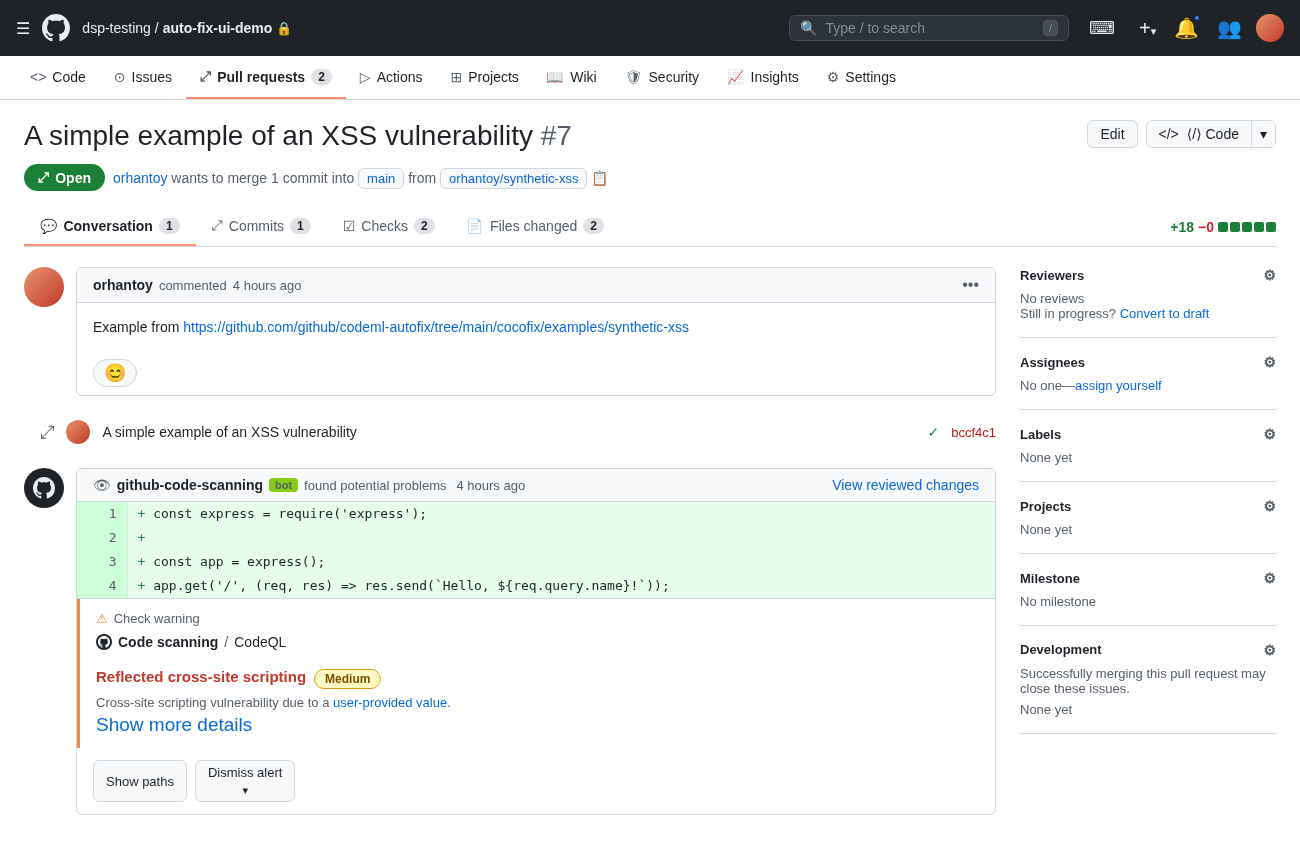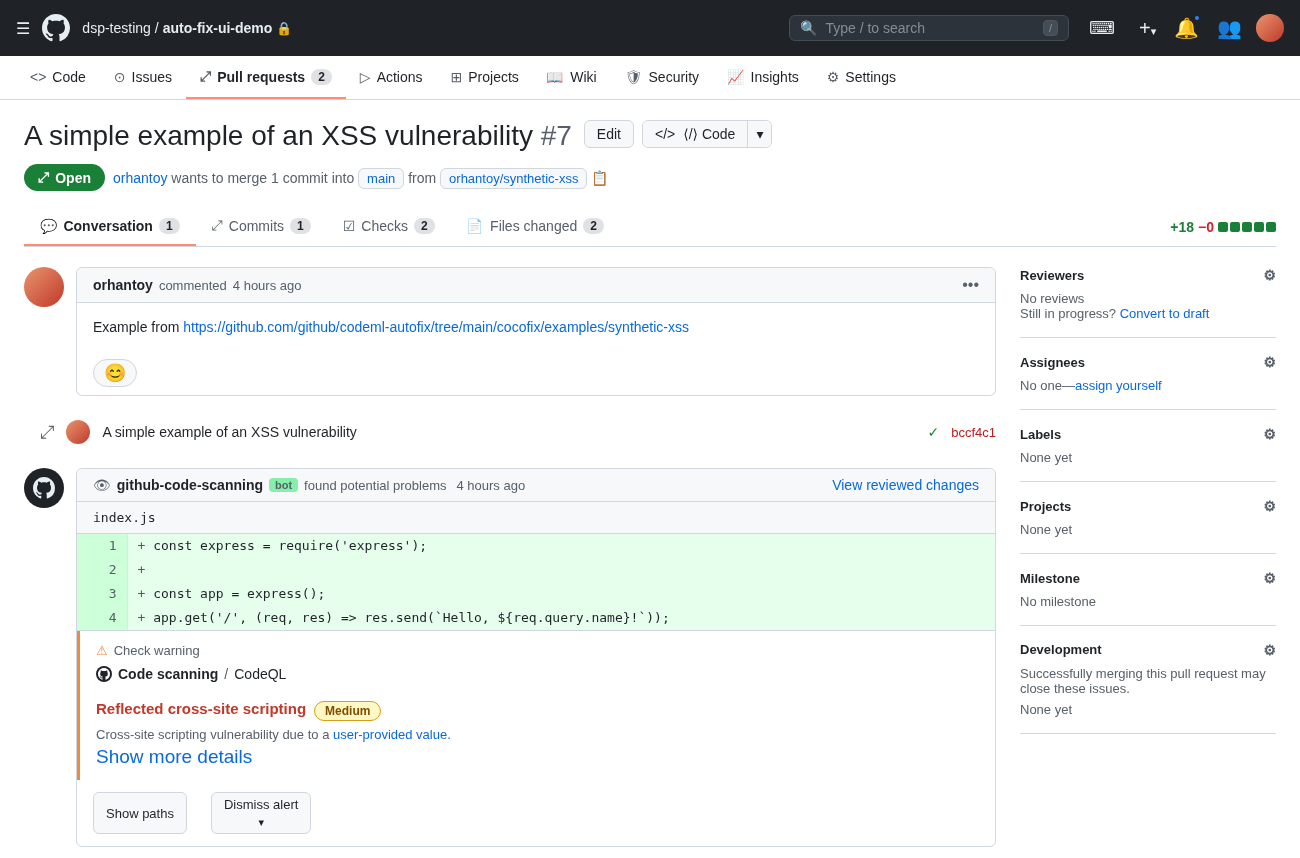--- a/index.html
+++ b/index.html
@@ -32,21 +32,21 @@
       cursor: pointer; text-decoration: none; border-bottom: 2px solid transparent; white-space: nowrap;
     }
     .repo-nav-item.active { color: #1f2328; border-bottom: 2px solid #fd8c73; font-weight: 600; }
     .repo-nav-item .nav-icon { color: #57606a; font-size: 14px; }
     .badge { background: #dfe1e4; color: #1f2328; border-radius: 10px; padding: 1px 7px; font-size: 12px; font-weight: 600; }
 
     
     .page-content { max-width: 1300px; margin: 0 auto; padding: 20px 24px; }
 
     
-    .pr-title-row { display: flex; align-items: flex-start; margin-bottom: 12px; gap: 12px; }
+    .pr-title-row { display: flex; align-items: flex-start; justify-content: space-between; margin-bottom: 12px; gap: 12px; }
     .pr-title { font-size: 28px; font-weight: 400; color: #1f2328; }
     .pr-number { color: #57606a; font-weight: 400; }
     .pr-title-actions { display: flex; gap: 8px; }
     .btn { border: 1px solid #d0d7de; background: #f6f8fa; border-radius: 6px; padding: 5px 12px; font-size: 14px; cursor: pointer; color: #1f2328; }
     .btn-code { display: flex; align-items: center; gap: 4px; }
     .btn-code-dropdown { border-left: 1px solid #d0d7de; padding: 5px 8px; }
 
     
     .pr-status-row { display: flex; align-items: center; gap: 8px; margin-bottom: 16px; }
     .status-badge {
@@ -93,21 +93,21 @@
     .commit-row { display: flex; align-items: center; gap: 12px; padding: 8px 0; }
     .commit-avatar { width: 24px; height: 24px; border-radius: 50%; background: linear-gradient(135deg, #e8956d, #c0392b); }
     .commit-msg { color: #1f2328; flex: 1; }
     .commit-hash { color: #57606a; font-size: 13px; }
     .check-icon { color: #1a7f37; font-size: 14px; }
 
     
     .cs-box { border: 1px solid #d0d7de; border-radius: 6px; flex: 1; }
     .cs-header { background: #f6f8fa; border-bottom: 1px solid #d0d7de; padding: 8px 16px; display: flex; align-items: center; gap: 6px; border-radius: 6px 6px 0 0; }
     .eye-icon { color: #57606a; font-size: 14px; }
-    .cs-bot-label { background: #86efac; border-radius: 4px; padding: 1px 6px; font-size: 11px; color: #57606a; font-weight: 600; }
+    .cs-bot-label { background: #84cc16; border-radius: 4px; padding: 1px 6px; font-size: 11px; color: #57606a; font-weight: 600; }
     .cs-view-btn { margin-left: auto; color: #0969da; text-decoration: none; font-size: 14px; cursor: pointer; }
     .cs-body { padding: 0; }
 
     
     .code-block { background: #fff; border-bottom: 1px solid #d0d7de; }
     .code-filename { padding: 8px 16px; background: #f6f8fa; border-bottom: 1px solid #d0d7de; font-size: 13px; font-family: monospace; color: #1f2328; }
     .code-table { width: 100%; border-collapse: collapse; font-family: 'SFMono-Regular', Consolas, monospace; font-size: 13px; }
     .code-table tr { line-height: 20px; }
     .code-table .line-num { width: 50px; text-align: right; padding: 2px 10px; color: #57606a; user-select: none; background: #f6f8fa; border-right: 1px solid #e1e4e8; }
     .code-table .line-content { padding: 2px 10px; white-space: pre; }
@@ -121,21 +121,21 @@
     .warning-header { display: flex; align-items: center; gap: 6px; color: #57606a; font-size: 13px; margin-bottom: 8px; }
     .warn-icon { color: #f0883e; }
     .cs-title { display: flex; align-items: center; gap: 6px; font-size: 14px; margin-bottom: 18px; }
     .cs-tool-icon { width: 16px; height: 16px; border-radius: 50%; background: #1f2328; display: inline-flex; align-items: center; justify-content: center; color: #fff; font-size: 10px; }
     .cs-tool-name { color: #1f2328; font-weight: 600; }
     .vuln-title { color: #c0392b; font-weight: 600; font-size: 15px; margin-bottom: 4px; }
     .severity-badge { background: #fff8c5; border: 1px solid #d4a017; color: #7d4e00; border-radius: 20px; padding: 2px 10px; font-size: 12px; font-weight: 600; }
     .vuln-desc { color: #57606a; font-size: 13px; margin-bottom: 4px; }
     .vuln-desc a { color: #0969da; text-decoration: none; }
     .show-more { color: #0969da; font-size: 19px; cursor: pointer; text-decoration: none; display: block; margin-top: 4px; }
-    .warning-actions { display: flex; gap: 24px; padding: 12px 16px; }
+    .warning-actions { display: flex; gap: 8px; padding: 12px 16px; }
     .btn-sm { border: 1px solid #d0d7de; background: #f6f8fa; border-radius: 6px; padding: 4px 12px; font-size: 13px; cursor: pointer; color: #1f2328; }
     .btn-dismiss { display: flex; align-items: center; gap: 4px; flex-direction: column; }
     .chevron-down { font-size: 11px; }
 
     
     .tl-row { display: flex; align-items: flex-start; gap: 12px; margin-bottom: 16px; }
 
     
     .sidebar-section { border-bottom: 1px solid #d0d7de; padding: 16px 0; }
     .sidebar-section:first-child { padding-top: 0; }
@@ -331,21 +331,20 @@
             <span class="eye-icon">👁</span>
             <span class="comment-author">github-code-scanning</span>
             <span class="cs-bot-label">bot</span>
             <span style="color:#57606a;font-size:13px;">found potential problems</span>
             <span style="color:#57606a;font-size:13px;margin-left:4px;">4 hours ago</span>
             <a class="cs-view-btn">View reviewed changes</a>
           </div>
           <div class="cs-body">
 
             <div class="code-block">
-              <div class="code-filename">index.js</div>
               <table class="code-table">
                 <tbody>
                     <tr class="added">
                   <td class="line-num">1</td>
                   <td class="line-content"><span class="plus">+</span> const express = require('express');</td>
                 </tr>
                 <tr class="added">
                   <td class="line-num">2</td>
                   <td class="line-content"><span class="plus">+</span></td>
                 </tr>

